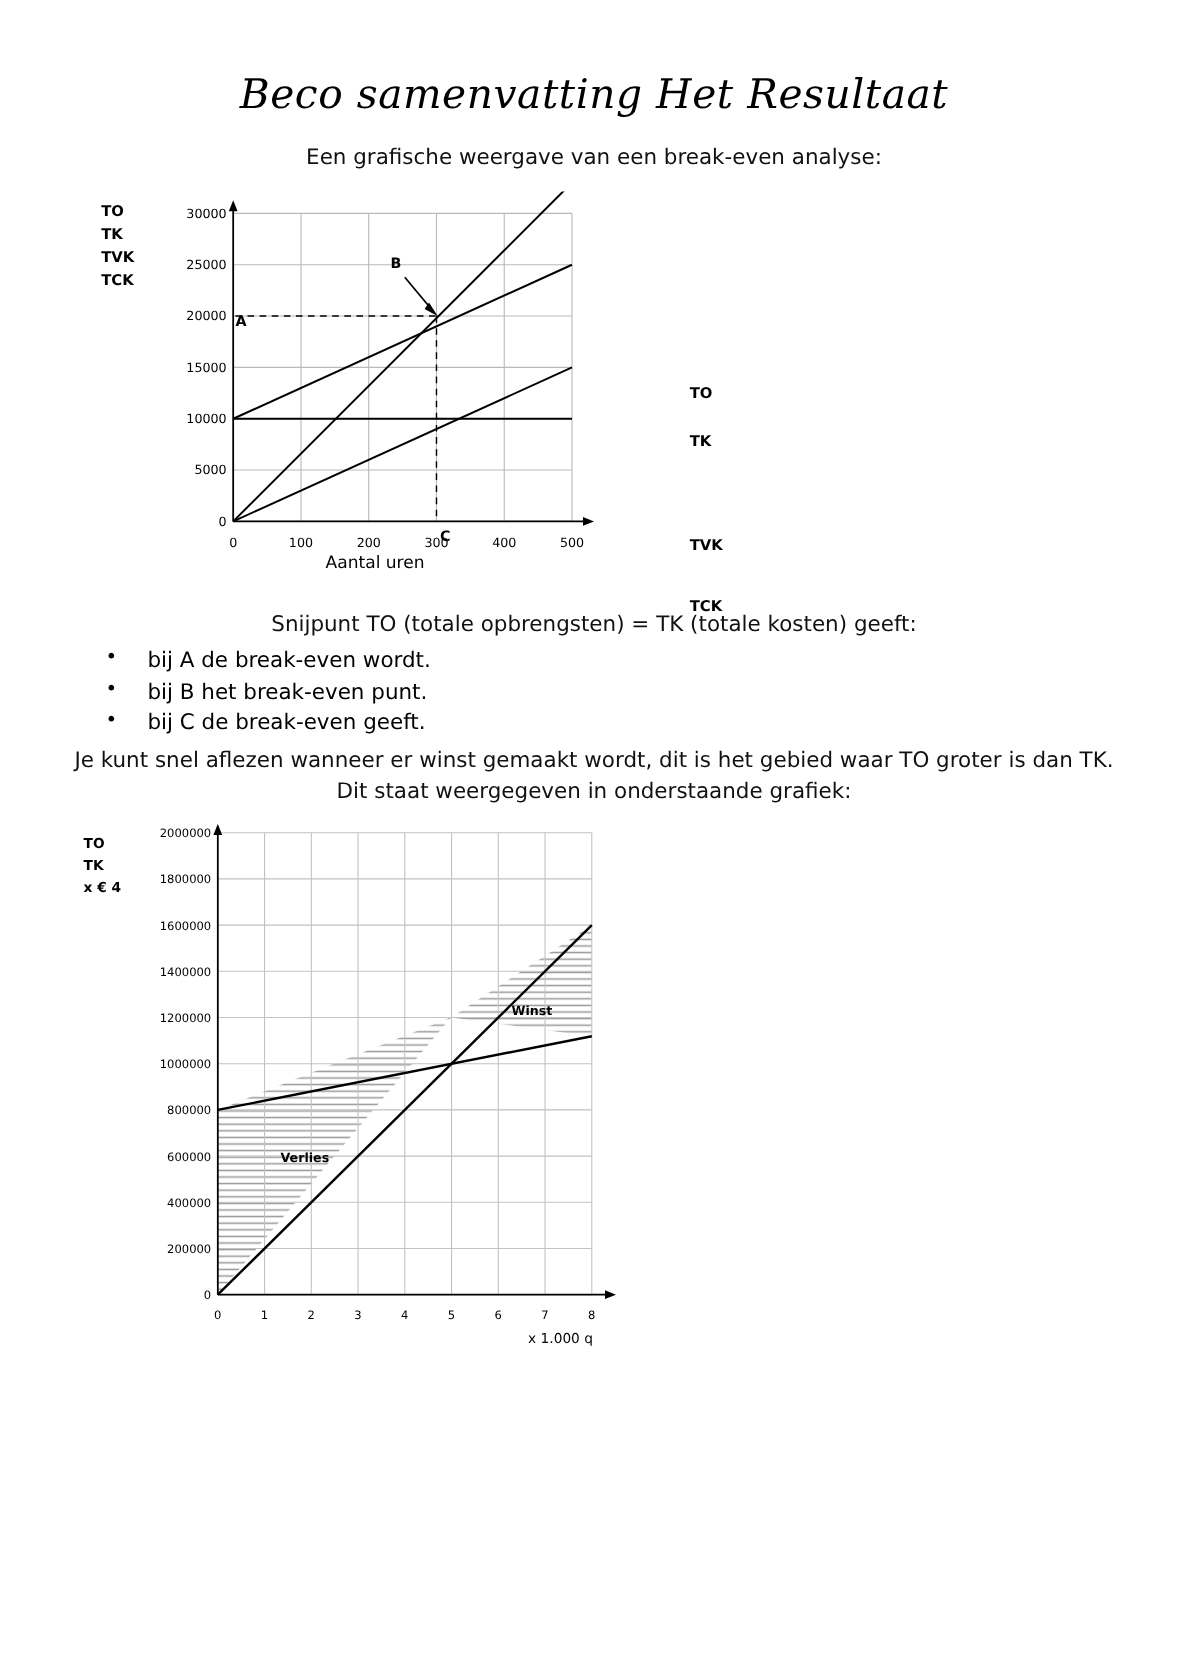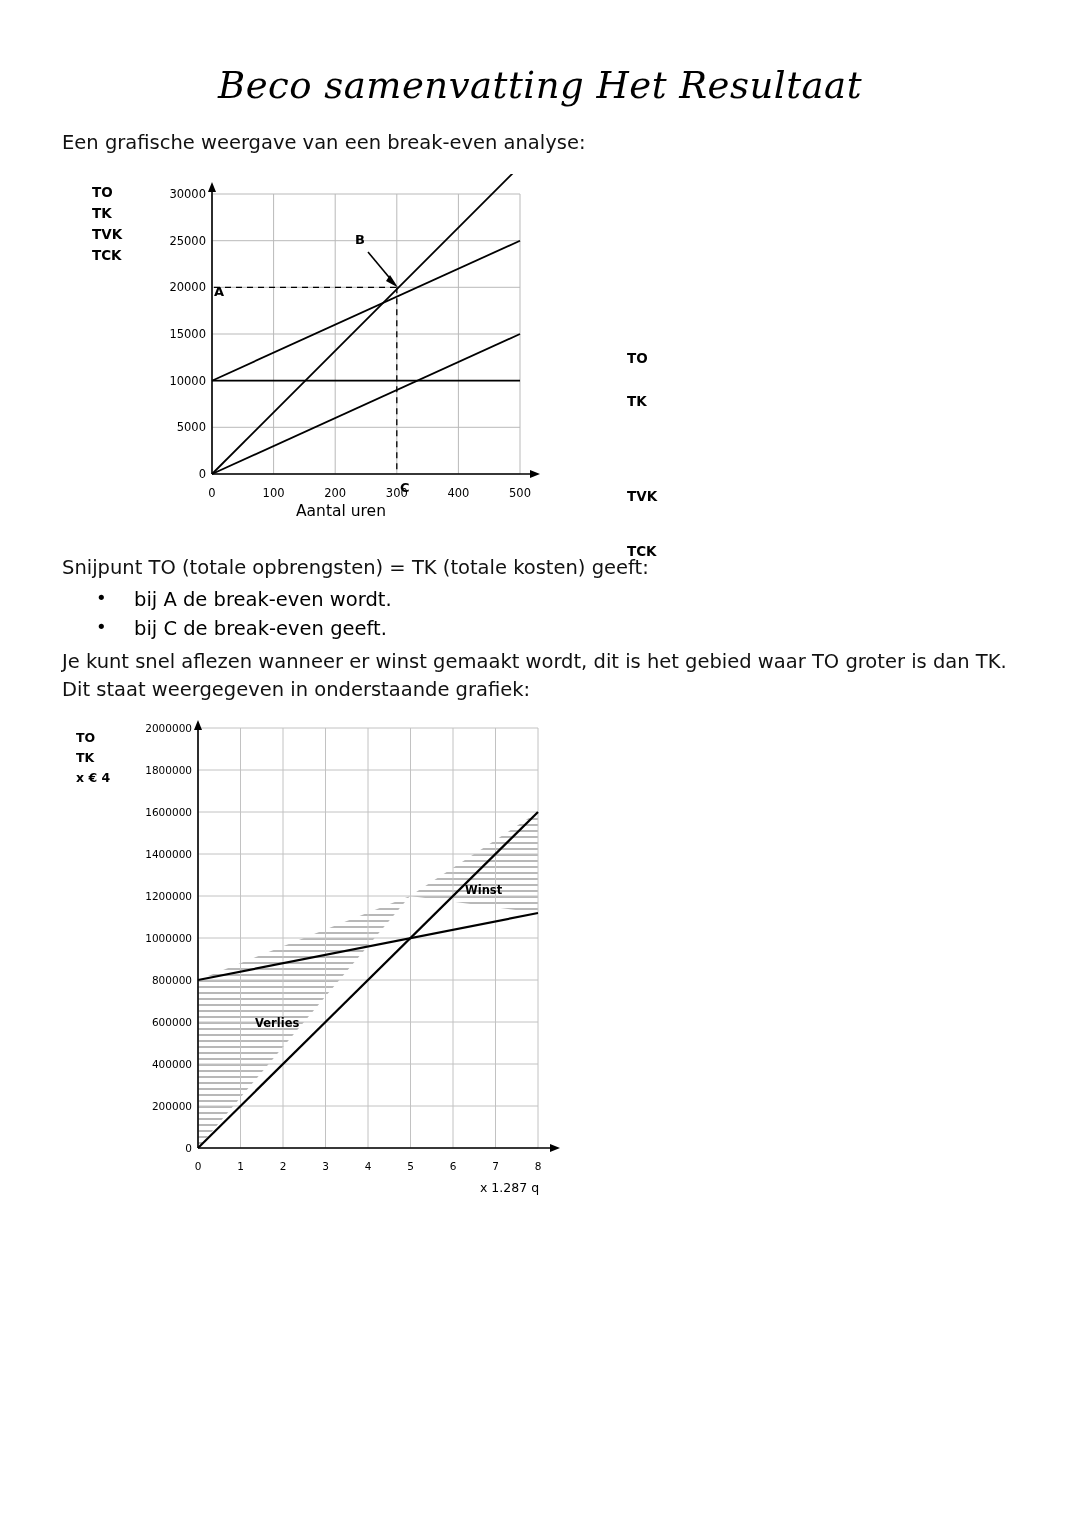--- a/index.html
+++ b/index.html
@@ -31,20 +31,21 @@
     margin: 0;
     padding-top: 66px;
     line-height: 1.1;
   }
   .para {
     font-size: 19.5px;
     line-height: 1.42;
     margin: 0;
     padding: 0 62px;
     color: #111;
+    text-align: center;
   }
   .intro-line {
     padding-top: 22px;
   }
   .bullets {
     margin: 4px 0 0 0;
     padding: 0 0 0 96px;
     list-style: none;
   }
   .bullets li {
@@ -211,20 +212,21 @@
     <div class="series-label" style="left:627px; top:314px;">TVK</div>
     <div class="series-label" style="left:627px; top:369px;">TCK</div>
 
     <div class="xtitle1">Aantal uren</div>
   </div>
 
   <p class="para" style="">Snijpunt TO (totale opbrengsten) = TK (totale kosten) geeft:</p>
 
   <ul class="bullets">
     <li>bij A de break-even wordt.</li>
+    <li>bij B het break-even punt.</li>
     <li>bij C de break-even geeft.</li>
   </ul>
 
   <p class="para after-bullets">Je kunt snel aflezen wanneer er winst gemaakt wordt, dit is het gebied waar TO groter is dan TK. Dit staat weergegeven in onderstaande grafiek:</p>
 
   <div class="chart2-wrap">
 
     <div class="chart2-axislabels">
       <div>TO</div>
       <div>TK</div>
@@ -300,16 +302,16 @@
 
       <line x1="78" y1="428" x2="418" y2="92" stroke="#000" stroke-width="2.2"></line>
       <line x1="78" y1="260" x2="418" y2="193" stroke="#000" stroke-width="2.2"></line>
 
       <g font-size="11.5" font-weight="bold" fill="#000">
         <text x="135" y="307">Verlies</text>
         <text x="345" y="174">Winst</text>
       </g>
     </svg>
 
-    <div class="xtitle2">x 1.287 q</div>
+    <div class="xtitle2">x 1.000 q</div>
   </div>
 
 </div>
 
 </body></html>

